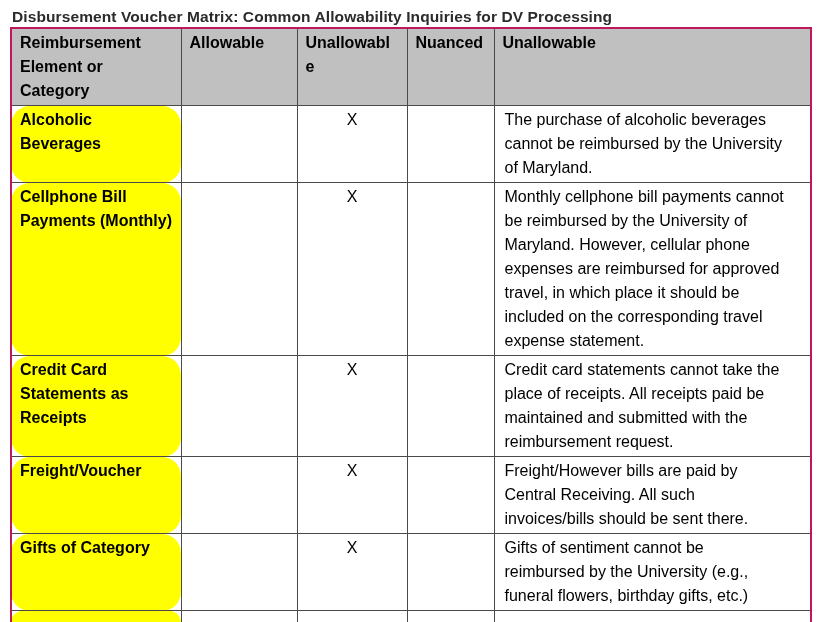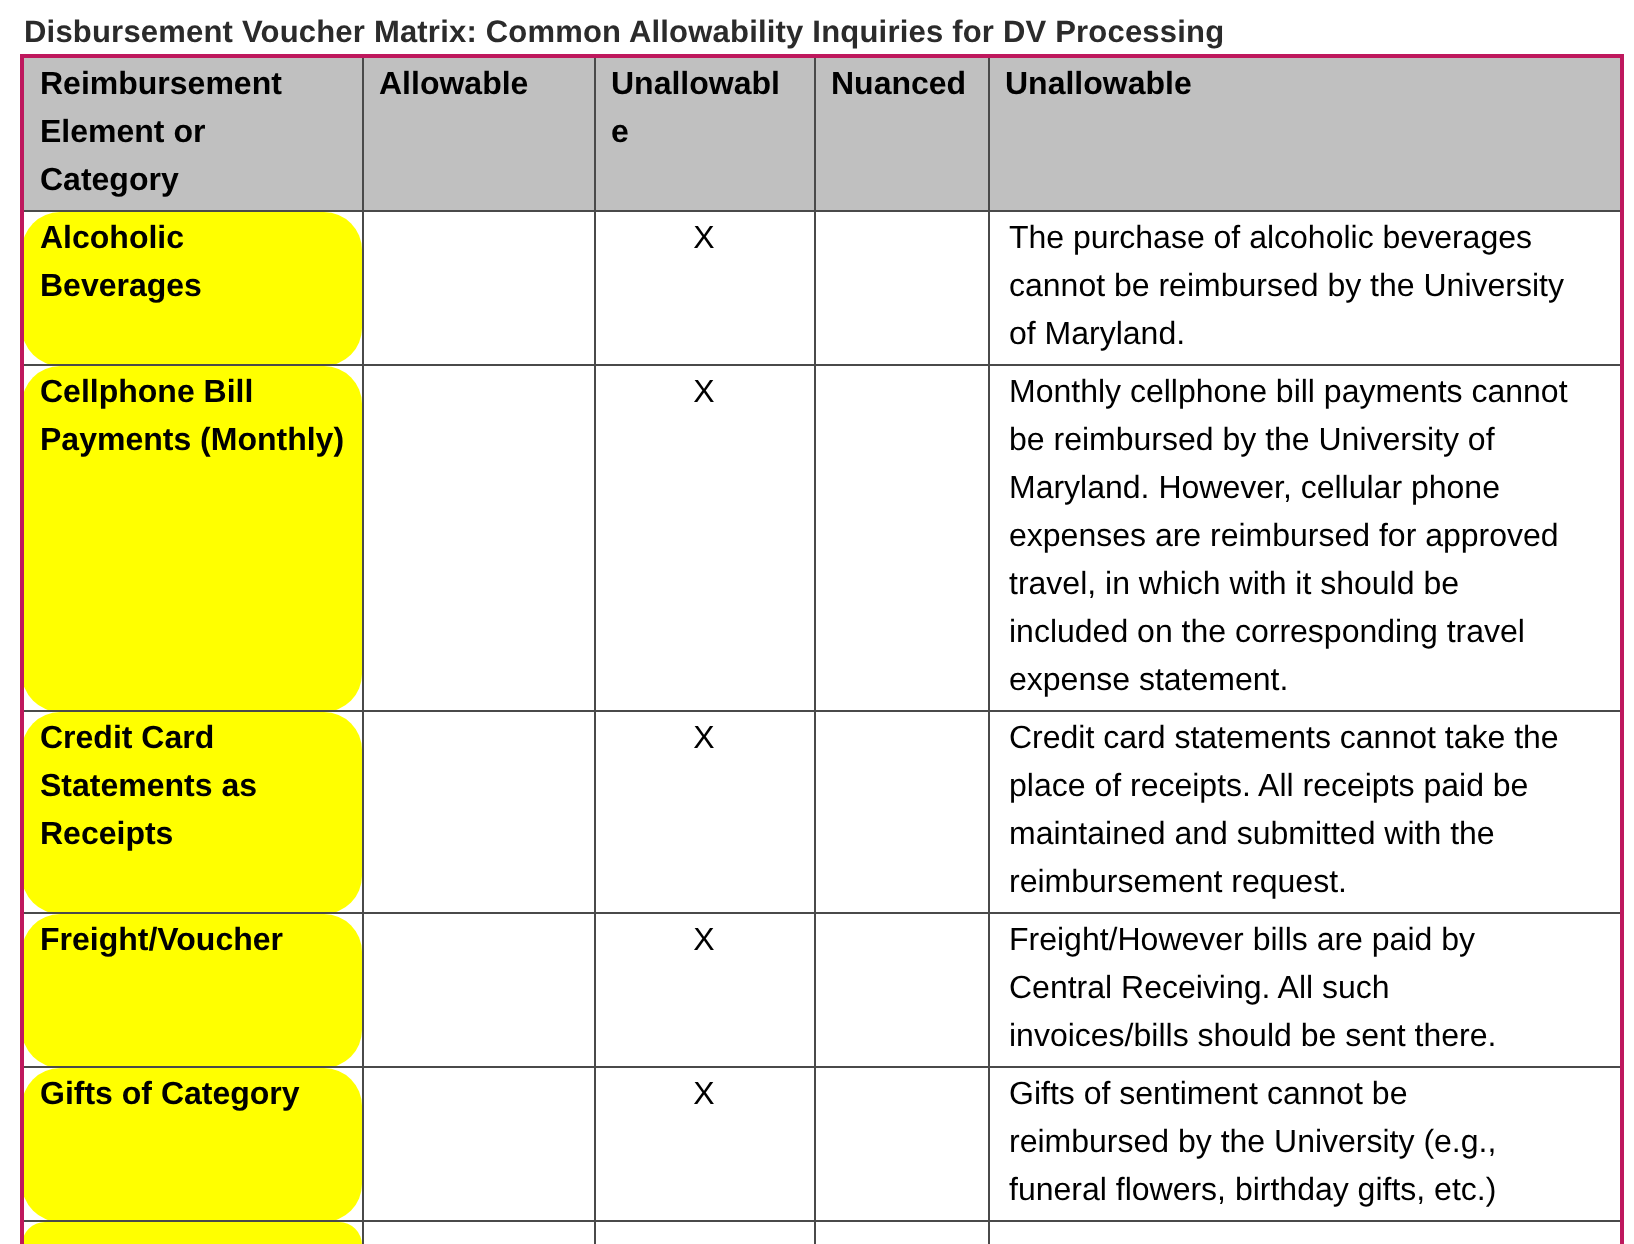--- a/index.html
+++ b/index.html
@@ -89,21 +89,21 @@
     <td class="mark"></td>
     <td class="mark">X</td>
     <td class="mark"></td>
     <td class="exp">The purchase of alcoholic beverages cannot be reimbursed by the University of Maryland.</td>
   </tr>
         <tr>
     <td class="cat">Cellphone Bill Payments (Monthly)</td>
     <td class="mark"></td>
     <td class="mark">X</td>
     <td class="mark"></td>
-    <td class="exp">Monthly cellphone bill payments cannot be reimbursed by the University of Maryland. However, cellular phone expenses are reimbursed for approved travel, in which with it should be included on the corresponding travel expense statement.</td>
+    <td class="exp">Monthly cellphone bill payments cannot be reimbursed by the University of Maryland. However, cellular phone expenses are reimbursed for approved travel, in which place it should be included on the corresponding travel expense statement.</td>
   </tr>
         <tr>
     <td class="cat">Credit Card Statements as Receipts</td>
     <td class="mark"></td>
     <td class="mark">X</td>
     <td class="mark"></td>
     <td class="exp">Credit card statements cannot take the place of receipts. All receipts paid be maintained and submitted with the reimbursement request.</td>
   </tr>
         <tr>
     <td class="cat">Freight/Voucher</td>

